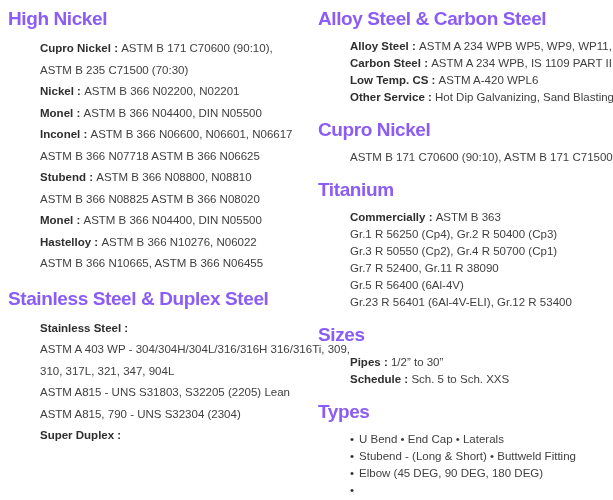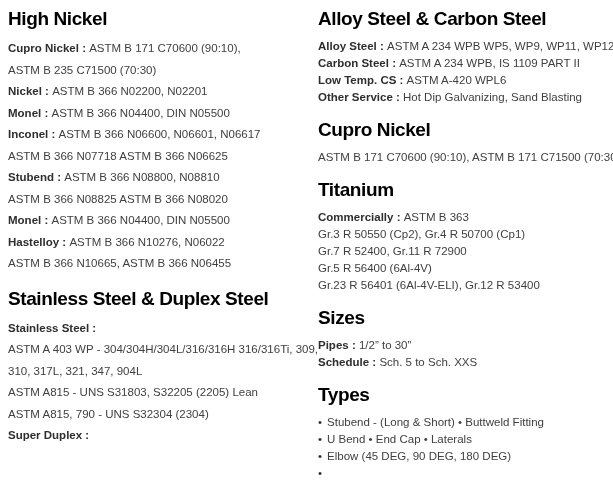--- a/index.html
+++ b/index.html
@@ -18,30 +18,31 @@
   }
   .col { box-sizing: border-box; }
   .col-left  { width: 302px; }
   .col-right { width: 295px; margin-left: 8px; }
 
   .section { margin: 0; }
   .section-title {
     font-weight: bold;
     font-size: 19px;
     letter-spacing: -0.4px;
-    color: #000000;
+    color: #8b5cf6;
     margin: 13px 0 8px 0;
     white-space: nowrap;
   }
   .section:first-child .section-title { margin-top: 2px; }
 
   .line {
     font-size: 11.5px;
     color: #404040;
     white-space: nowrap;
+    margin-left: 32px;
   }
   .col-left  .line { line-height: 21.5px; }
   .col-right .line { line-height: 17px; }
 
   .label {
     font-weight: bold;
     color: #2e2e2e;
   }
   .bullet-icon {
     display: inline-block;
@@ -87,31 +88,32 @@
         <div class="line"><span class="label">Low Temp. CS</span><span class="label"> : </span><span class="text">ASTM A-420 WPL6</span></div>
         <div class="line"><span class="label">Other Service</span><span class="label"> : </span><span class="text">Hot Dip Galvanizing, Sand Blasting</span></div>
       </div>
       <div class="section">
         <div class="section-title">Cupro Nickel</div>
         <div class="line"><span class="text">ASTM B 171 C70600 (90:10), ASTM B 171 C71500 (70:30)</span></div>
       </div>
       <div class="section">
         <div class="section-title">Titanium</div>
         <div class="line"><span class="label">Commercially</span><span class="label"> : </span><span class="text">ASTM B 363</span></div>
+        <div class="line"><span class="text">Gr.1 R 56250 (Cp4), Gr.2 R 50400 (Cp3)</span></div>
         <div class="line"><span class="text">Gr.3 R 50550 (Cp2), Gr.4 R 50700 (Cp1)</span></div>
-        <div class="line"><span class="text">Gr.7 R 52400, Gr.11 R 72900</span></div>
+        <div class="line"><span class="text">Gr.7 R 52400, Gr.11 R 38090</span></div>
         <div class="line"><span class="text">Gr.5 R 56400 (6Al-4V)</span></div>
         <div class="line"><span class="text">Gr.23 R 56401 (6Al-4V-ELI), Gr.12 R 53400</span></div>
       </div>
       <div class="section">
         <div class="section-title">Sizes</div>
         <div class="line"><span class="label">Pipes</span><span class="label"> : </span><span class="text">1/2” to 30”</span></div>
         <div class="line"><span class="label">Schedule</span><span class="label"> : </span><span class="text">Sch. 5 to Sch. XXS</span></div>
       </div>
       <div class="section">
         <div class="section-title">Types</div>
+        <div class="line"><span class="bullet-icon">•</span><span class="text">U Bend • End Cap • Laterals</span></div>
         <div class="line"><span class="bullet-icon">•</span><span class="text">Stubend - (Long &amp; Short) • Buttweld Fitting</span></div>
-        <div class="line"><span class="bullet-icon">•</span><span class="text">U Bend • End Cap • Laterals</span></div>
         <div class="line"><span class="bullet-icon">•</span><span class="text">Elbow (45 DEG, 90 DEG, 180 DEG)</span></div>
         <div class="line"><span class="bullet-icon">•</span></div>
       </div>
     </div>
 </div>
 
 </body></html>

